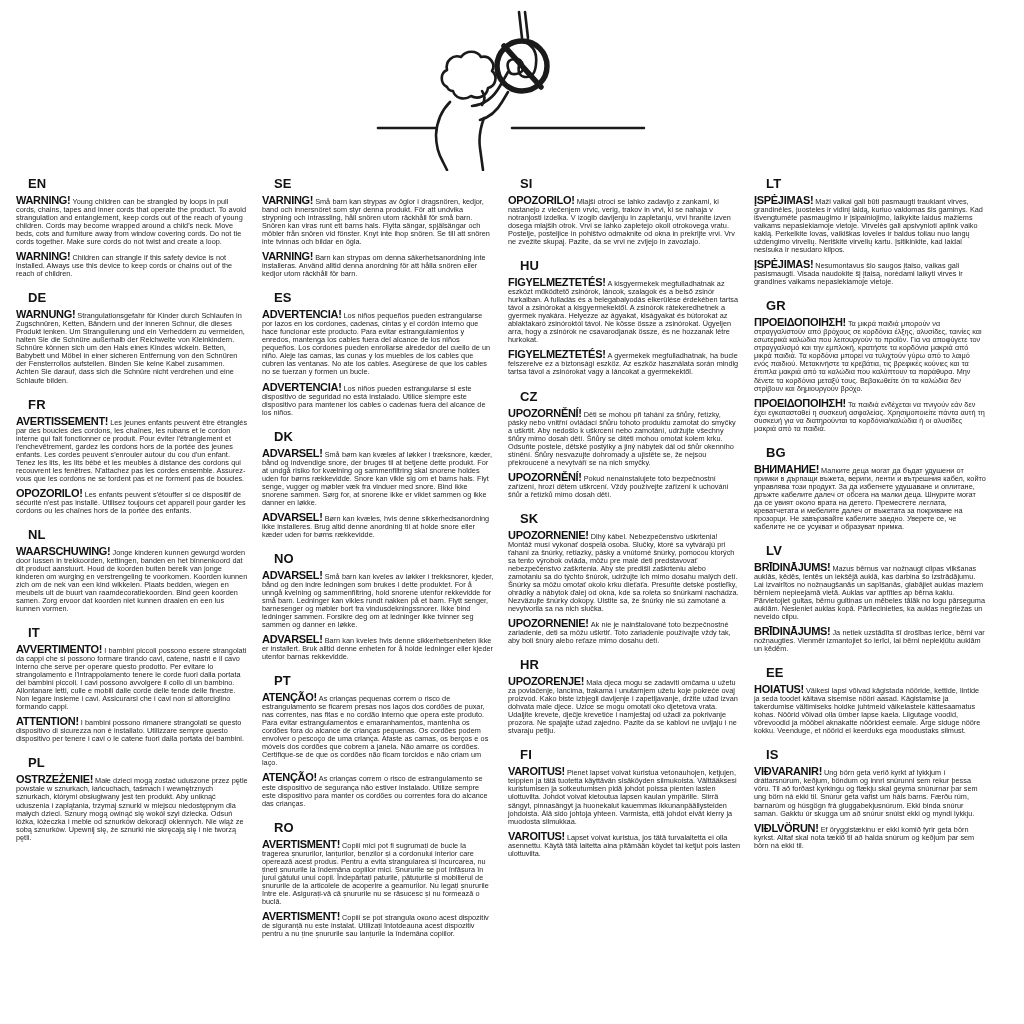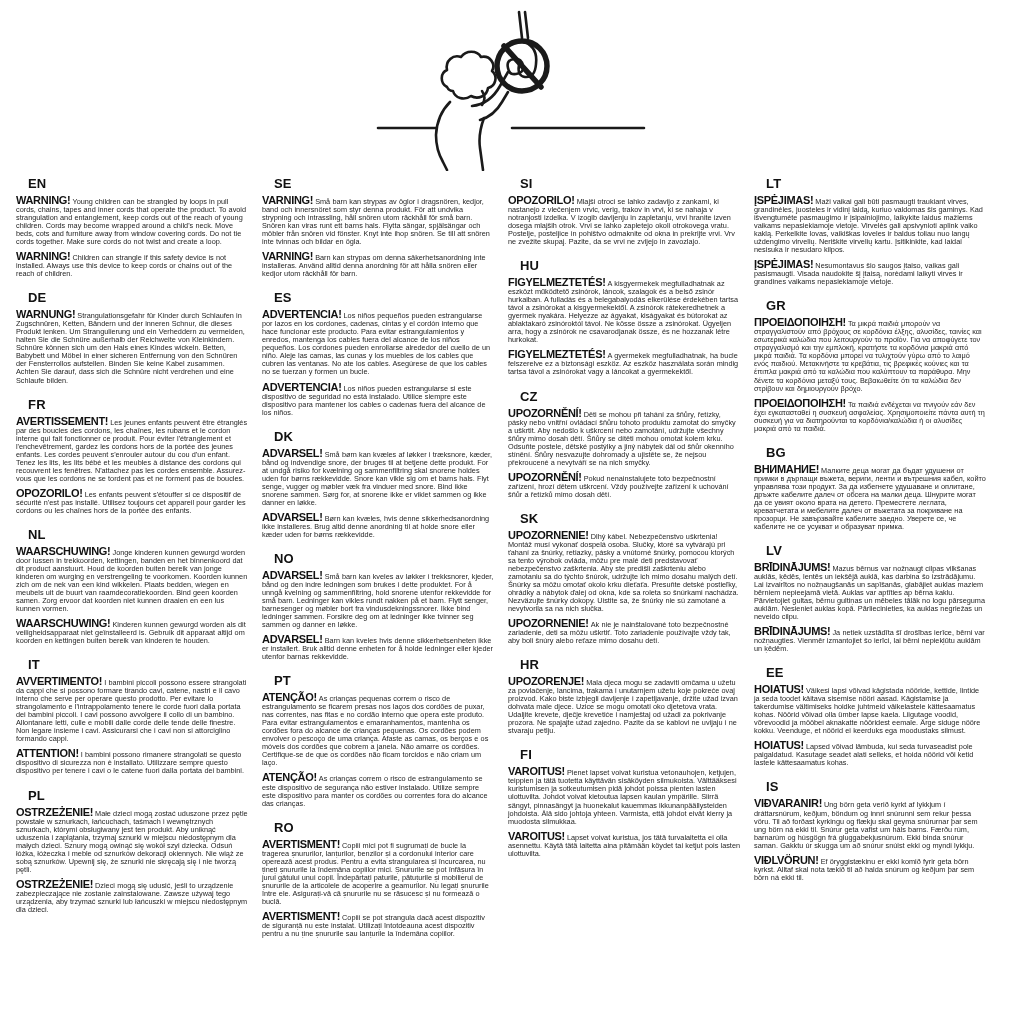--- a/index.html
+++ b/index.html
@@ -80,35 +80,33 @@
       <div class="lang">FR</div>
       <div>
             <p class="para"><span class="whead">AVERTISSEMENT!</span><span>Les jeunes enfants peuvent être étranglés par des boucles des cordons, les chaînes, les rubans et le cordon interne qui fait fonctionner ce produit. Pour éviter l'étranglement et l'enchevêtrement, gardez les cordons hors de la portée des jeunes enfants. Les cordes peuvent s'enrouler autour du cou d'un enfant. Tenez les lits, les lits bébé et les meubles à distance des cordons qui recouvrent les fenêtres. N'attachez pas les cordes ensemble. Assurez-vous que les cordons ne se tordent pas et ne forment pas de boucles.</span></p>
             <p class="para"><span class="whead">OPOZORILO!</span><span>Les enfants peuvent s'étouffer si ce dispositif de sécurité n'est pas installé. Utilisez toujours cet appareil pour garder les cordons ou les chaînes hors de la portée des enfants.</span></p>
           </div>
     </div>
         <div class="sec">
       <div class="lang">NL</div>
       <div>
             <p class="para"><span class="whead">WAARSCHUWING!</span><span>Jonge kinderen kunnen gewurgd worden door lussen in trekkoorden, kettingen, banden en het binnenkoord dat dit product aanstuurt. Houd de koorden buiten bereik van jonge kinderen om wurging en verstrengeling te voorkomen. Koorden kunnen zich om de nek van een kind wikkelen. Plaats bedden, wiegen en meubels uit de buurt van raamdecoratiekoorden. Bind geen koorden samen. Zorg ervoor dat koorden niet kunnen draaien en een lus kunnen vormen.</span></p>
-            <p class="para"><span class="whead">WAARSCHUWING!</span><span>Kinderen kunnen gewurgd worden als dit veiligheidsapparaat niet geïnstalleerd is. Gebruik dit apparaat altijd om koorden en kettingen buiten bereik van kinderen te houden.</span></p>
           </div>
     </div>
         <div class="sec">
       <div class="lang">IT</div>
       <div>
             <p class="para"><span class="whead">AVVERTIMENTO!</span><span>I bambini piccoli possono essere strangolati da cappi che si possono formare tirando cavi, catene, nastri e il cavo interno che serve per operare questo prodotto. Per evitare lo strangolamento e l'intrappolamento tenere le corde fuori dalla portata dei bambini piccoli. I cavi possono avvolgere il collo di un bambino. Allontanare letti, culle e mobili dalle corde delle tende delle finestre. Non legare insieme i cavi. Assicurarsi che i cavi non si attorciglino formando cappi.</span></p>
             <p class="para"><span class="whead">ATTENTION!</span><span>I bambini possono rimanere strangolati se questo dispositivo di sicurezza non è installato. Utilizzare sempre questo dispositivo per tenere i cavi o le catene fuori dalla portata dei bambini.</span></p>
           </div>
     </div>
         <div class="sec">
       <div class="lang">PL</div>
       <div>
             <p class="para"><span class="whead">OSTRZEŻENIE!</span><span>Małe dzieci mogą zostać uduszone przez pętle powstałe w sznurkach, łańcuchach, taśmach i wewnętrznych sznurkach, którymi obsługiwany jest ten produkt. Aby uniknąć uduszenia i zaplątania, trzymaj sznurki w miejscu niedostępnym dla małych dzieci. Sznury mogą owinąć się wokół szyi dziecka. Odsuń łóżka, łóżeczka i meble od sznurków dekoracji okiennych. Nie wiąż ze sobą sznurków. Upewnij się, że sznurki nie skręcają się i nie tworzą pętli.</span></p>
-            <p class="para"><span class="whead">OSTRZEŻENIE!</span><span>Dzieci mogą się udusić, jeśli to urządzenie zabezpieczające nie zostanie zainstalowane. Zawsze używaj tego urządzenia, aby trzymać sznurki lub łańcuszki w miejscu niedostępnym dla dzieci.</span></p>
           </div>
     </div>
       </div>
       <div class="col">
         <div class="sec">
       <div class="lang">SE</div>
       <div>
             <p class="para"><span class="whead">VARNING!</span><span>Små barn kan strypas av öglor i dragsnören, kedjor, band och innersnöret som styr denna produkt. För att undvika strypning och intrassling, håll snören utom räckhåll för små barn. Snören kan viras runt ett barns hals. Flytta sängar, spjälsängar och möbler från snören vid fönster. Knyt inte ihop snören. Se till att snören inte tvinnas och bildar en ögla.</span></p>
             <p class="para"><span class="whead">VARNING!</span><span>Barn kan strypas om denna säkerhetsanordning inte installeras. Använd alltid denna anordning för att hålla snören eller kedjor utom räckhåll för barn.</span></p>
           </div>
@@ -138,21 +136,21 @@
       <div class="lang">PT</div>
       <div>
             <p class="para"><span class="whead">ATENÇÃO!</span><span>As crianças pequenas correm o risco de estrangulamento se ficarem presas nos laços dos cordões de puxar, nas correntes, nas fitas e no cordão interno que opera este produto. Para evitar estrangulamentos e emaranhamentos, mantenha os cordões fora do alcance de crianças pequenas. Os cordões podem envolver o pescoço de uma criança. Afaste as camas, os berços e os móveis dos cordões que cobrem a janela. Não amarre os cordões. Certifique-se de que os cordões não ficam torcidos e não criam um laço.</span></p>
             <p class="para"><span class="whead">ATENÇÃO!</span><span>As crianças correm o risco de estrangulamento se este dispositivo de segurança não estiver instalado. Utilize sempre este dispositivo para manter os cordões ou correntes fora do alcance das crianças.</span></p>
           </div>
     </div>
         <div class="sec">
       <div class="lang">RO</div>
       <div>
             <p class="para"><span class="whead">AVERTISMENT!</span><span>Copiii mici pot fi sugrumați de bucle la tragerea șnururilor, lanțurilor, benzilor și a cordonului interior care operează acest produs. Pentru a evita strangularea și încurcarea, nu țineți șnururile la îndemâna copiilor mici. Șnururile se pot înfășura în jurul gâtului unui copil. Îndepărtați paturile, pătuțurile și mobilierul de șnururile de la articolele de acoperire a geamurilor. Nu legați șnururile între ele. Asigurați-vă că șnururile nu se răsucesc și nu formează o buclă.</span></p>
-            <p class="para"><span class="whead">AVERTISMENT!</span><span>Copiii se pot strangula dacă acest dispozitiv de siguranță nu este instalat. Utilizați întotdeauna acest dispozitiv pentru a nu ține șnururile sau lanțurile la îndemâna copiilor.</span></p>
+            <p class="para"><span class="whead">AVERTISMENT!</span><span>Copiii se pot strangula около acest dispozitiv de siguranță nu este instalat. Utilizați întotdeauna acest dispozitiv pentru a nu ține șnururile sau lanțurile la îndemâna copiilor.</span></p>
           </div>
     </div>
       </div>
       <div class="col">
         <div class="sec">
       <div class="lang">SI</div>
       <div>
             <p class="para"><span class="whead">OPOZORILO!</span><span>Mlajši otroci se lahko zadavijo z zankami, ki nastanejo z vlečenjem vrvic, verig, trakov in vrvi, ki se nahaja v notranjosti izdelka. V izogib davljenju in zapletanju, vrvi hranite izven dosega mlajših otrok. Vrvi se lahko zapletejo okoli otrokovega vratu. Postelje, posteljice in pohištvo odmaknite od okna in prekrijte vrvi. Vrv ne zvežite skupaj. Pazite, da se vrvi ne zvijejo in zavozlajo.</span></p>
           </div>
     </div>
@@ -216,21 +214,20 @@
       <div class="lang">LV</div>
       <div>
             <p class="para"><span class="whead">BRĪDINĀJUMS!</span><span>Mazus bērnus var nožņaugt cilpas vilkšanas auklās, ķēdēs, lentēs un iekšējā auklā, kas darbina šo izstrādājumu. Lai izvairītos no nožņaugšanās un sapīšanās, glabājiet auklas maziem bērniem nepieejamā vietā. Auklas var aptīties ap bērna kaklu. Pārvietojiet gultas, bērnu gultiņas un mēbeles tālāk no logu pārseguma auklām. Nesieniet auklas kopā. Pārliecinieties, ka auklas negriežas un neveido cilpu.</span></p>
             <p class="para"><span class="whead">BRĪDINĀJUMS!</span><span>Ja netiek uzstādīta šī drošības ierīce, bērni var nožņaugties. Vienmēr izmantojiet šo ierīci, lai bērni nepiekļūtu auklām un ķēdēm.</span></p>
           </div>
     </div>
         <div class="sec">
       <div class="lang">EE</div>
       <div>
             <p class="para"><span class="whead">HOIATUS!</span><span>Väikesi lapsi võivad kägistada nööride, kettide, lintide ja seda toodet käitava sisemise nööri aasad. Kägistamise ja takerdumise vältimiseks hoidke juhtmeid väikelastele kättesaamatus kohas. Nöörid võivad olla ümber lapse kaela. Liigutage voodid, võrevoodid ja mööbel aknakatte nööridest eemale. Ärge siduge nööre kokku. Veenduge, et nöörid ei keerduks ega moodustaks silmust.</span></p>
-            <p class="para"><span class="whead">HOIATUS!</span><span>Lapsed võivad lämbuda, kui seda turvaseadist pole paigaldatud. Kasutage seadet alati selleks, et hoida nöörid või ketid lastele kättesaamatus kohas.</span></p>
           </div>
     </div>
         <div class="sec">
       <div class="lang">IS</div>
       <div>
             <p class="para"><span class="whead">VIÐVARANIR!</span><span>Ung börn geta verið kyrkt af lykkjum í dráttarsnúrum, keðjum, böndum og innri snúrunni sem rekur þessa vöru. Til að forðast kyrkingu og flækju skal geyma snúrurnar þar sem ung börn ná ekki til. Snúrur geta vafist um háls barns. Færðu rúm, barnarúm og húsgögn frá gluggabekjusnúrum. Ekki binda snúrur saman. Gakktu úr skugga um að snúrur snúist ekki og myndi lykkju.</span></p>
             <p class="para"><span class="whead">VIÐLVÖRUN!</span><span>Ef öryggistækinu er ekki komið fyrir geta börn kyrkst. Alltaf skal nota tækið til að halda snúrum og keðjum þar sem börn ná ekki til.</span></p>
           </div>
     </div>
       </div>

